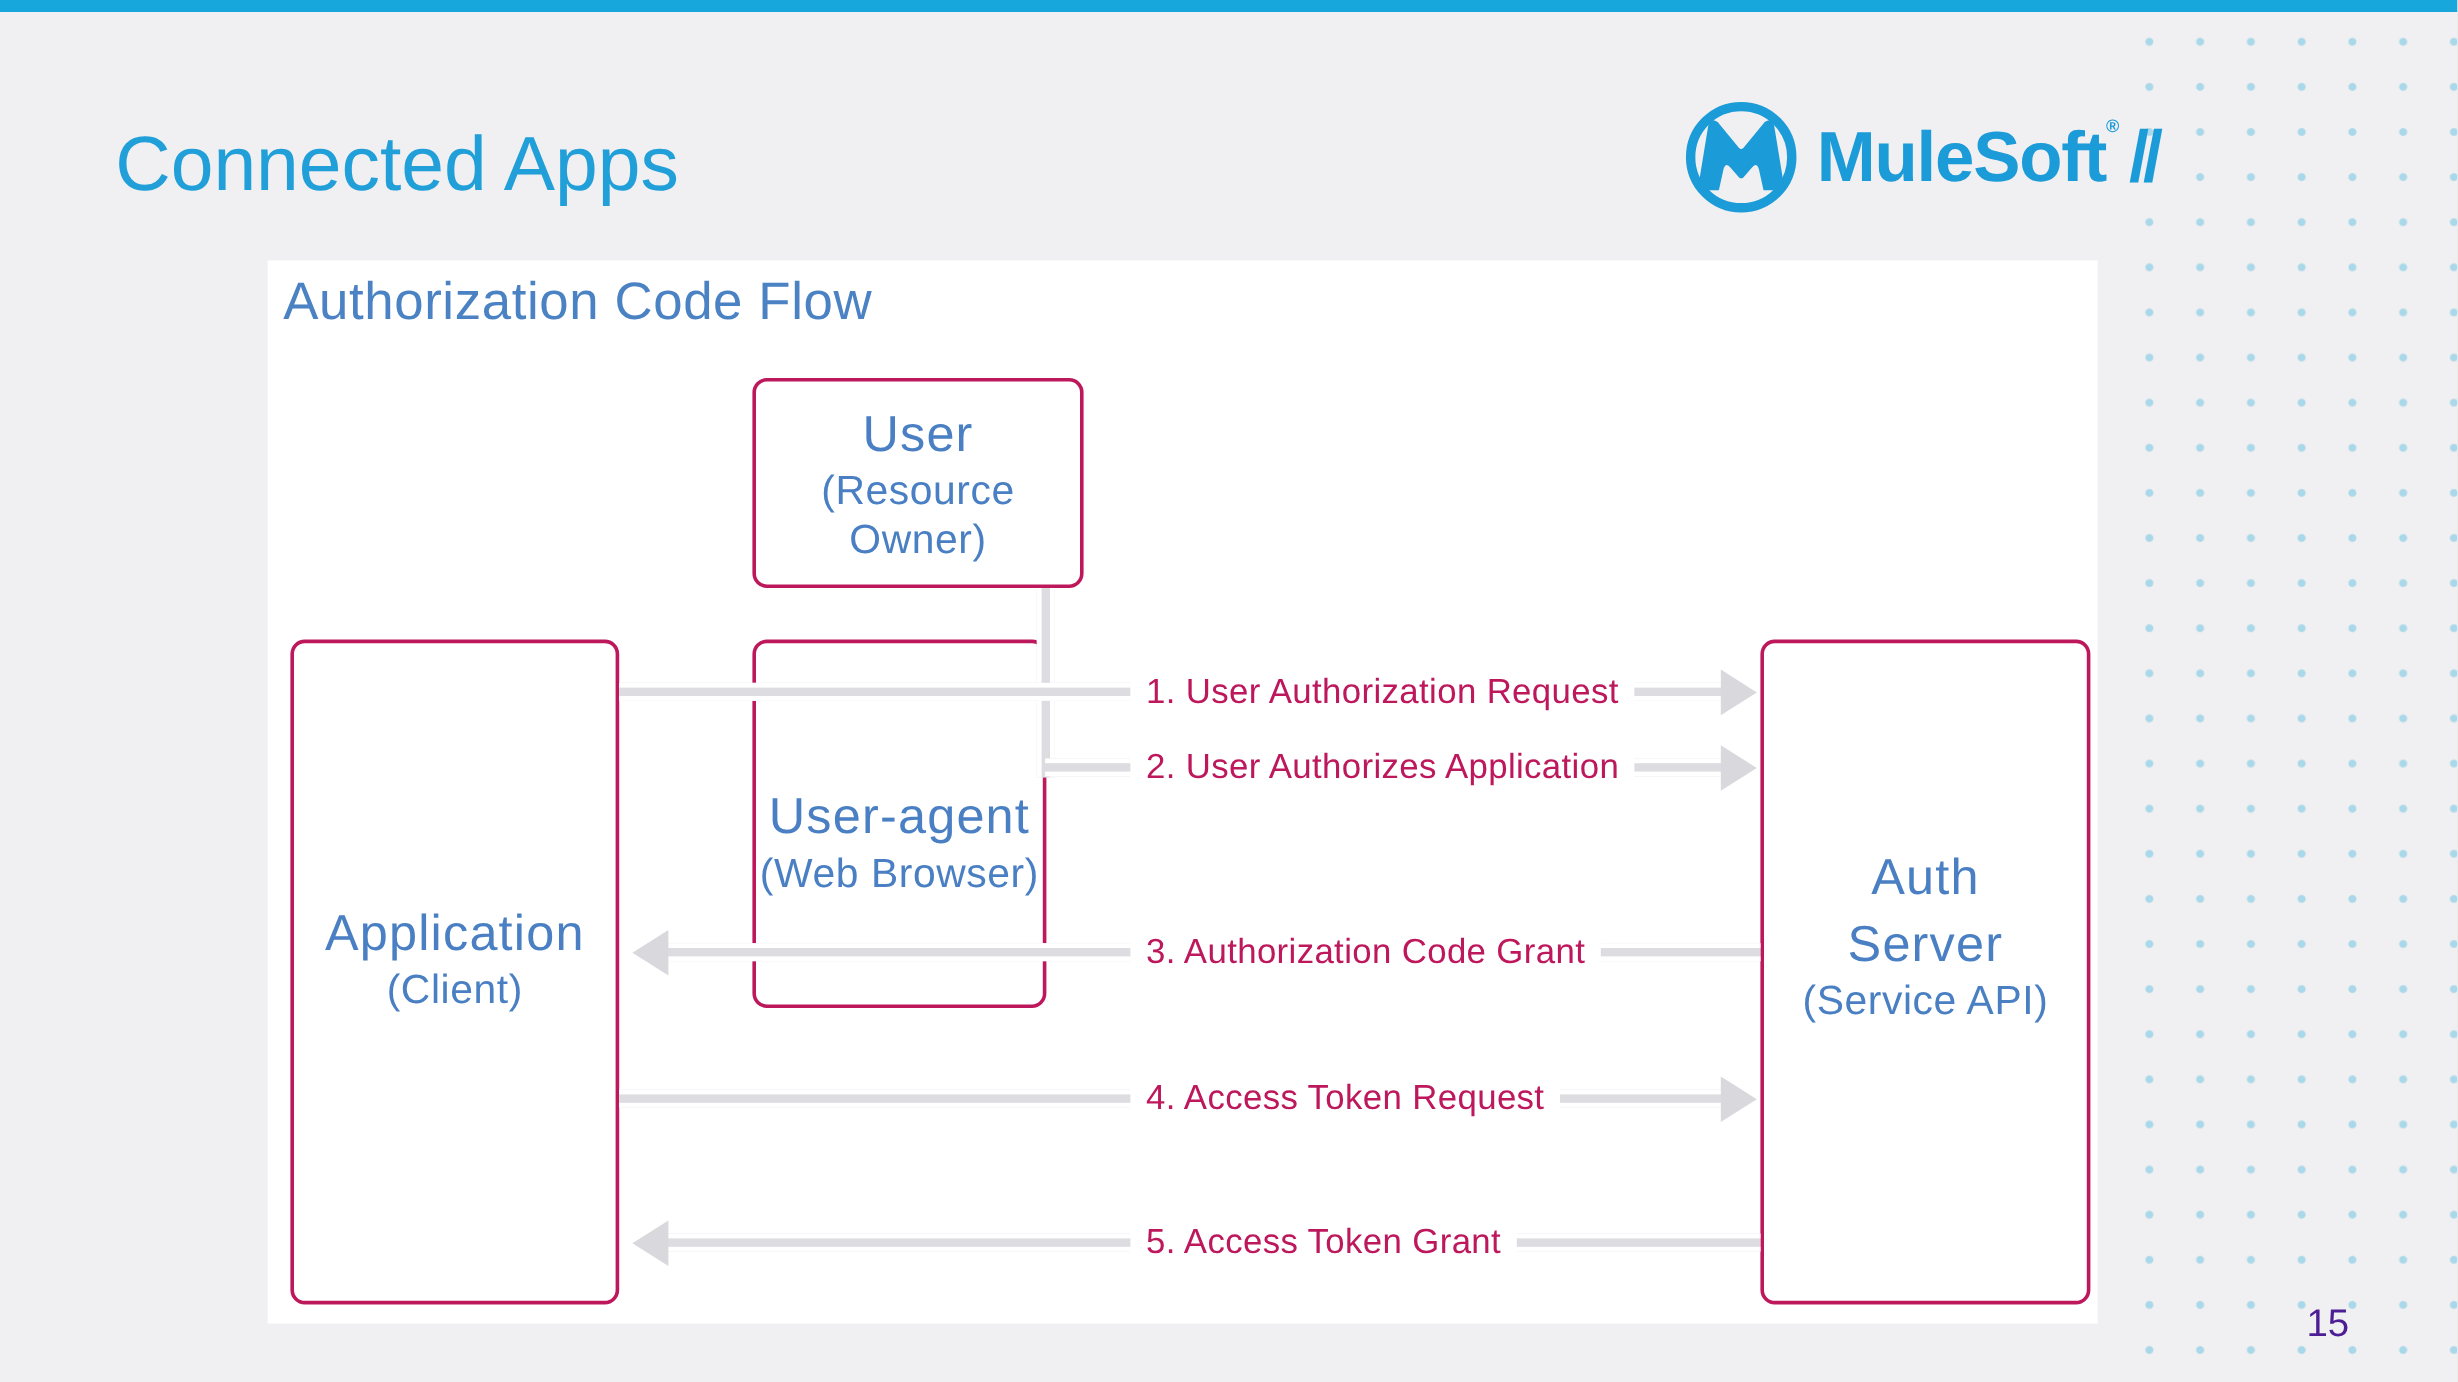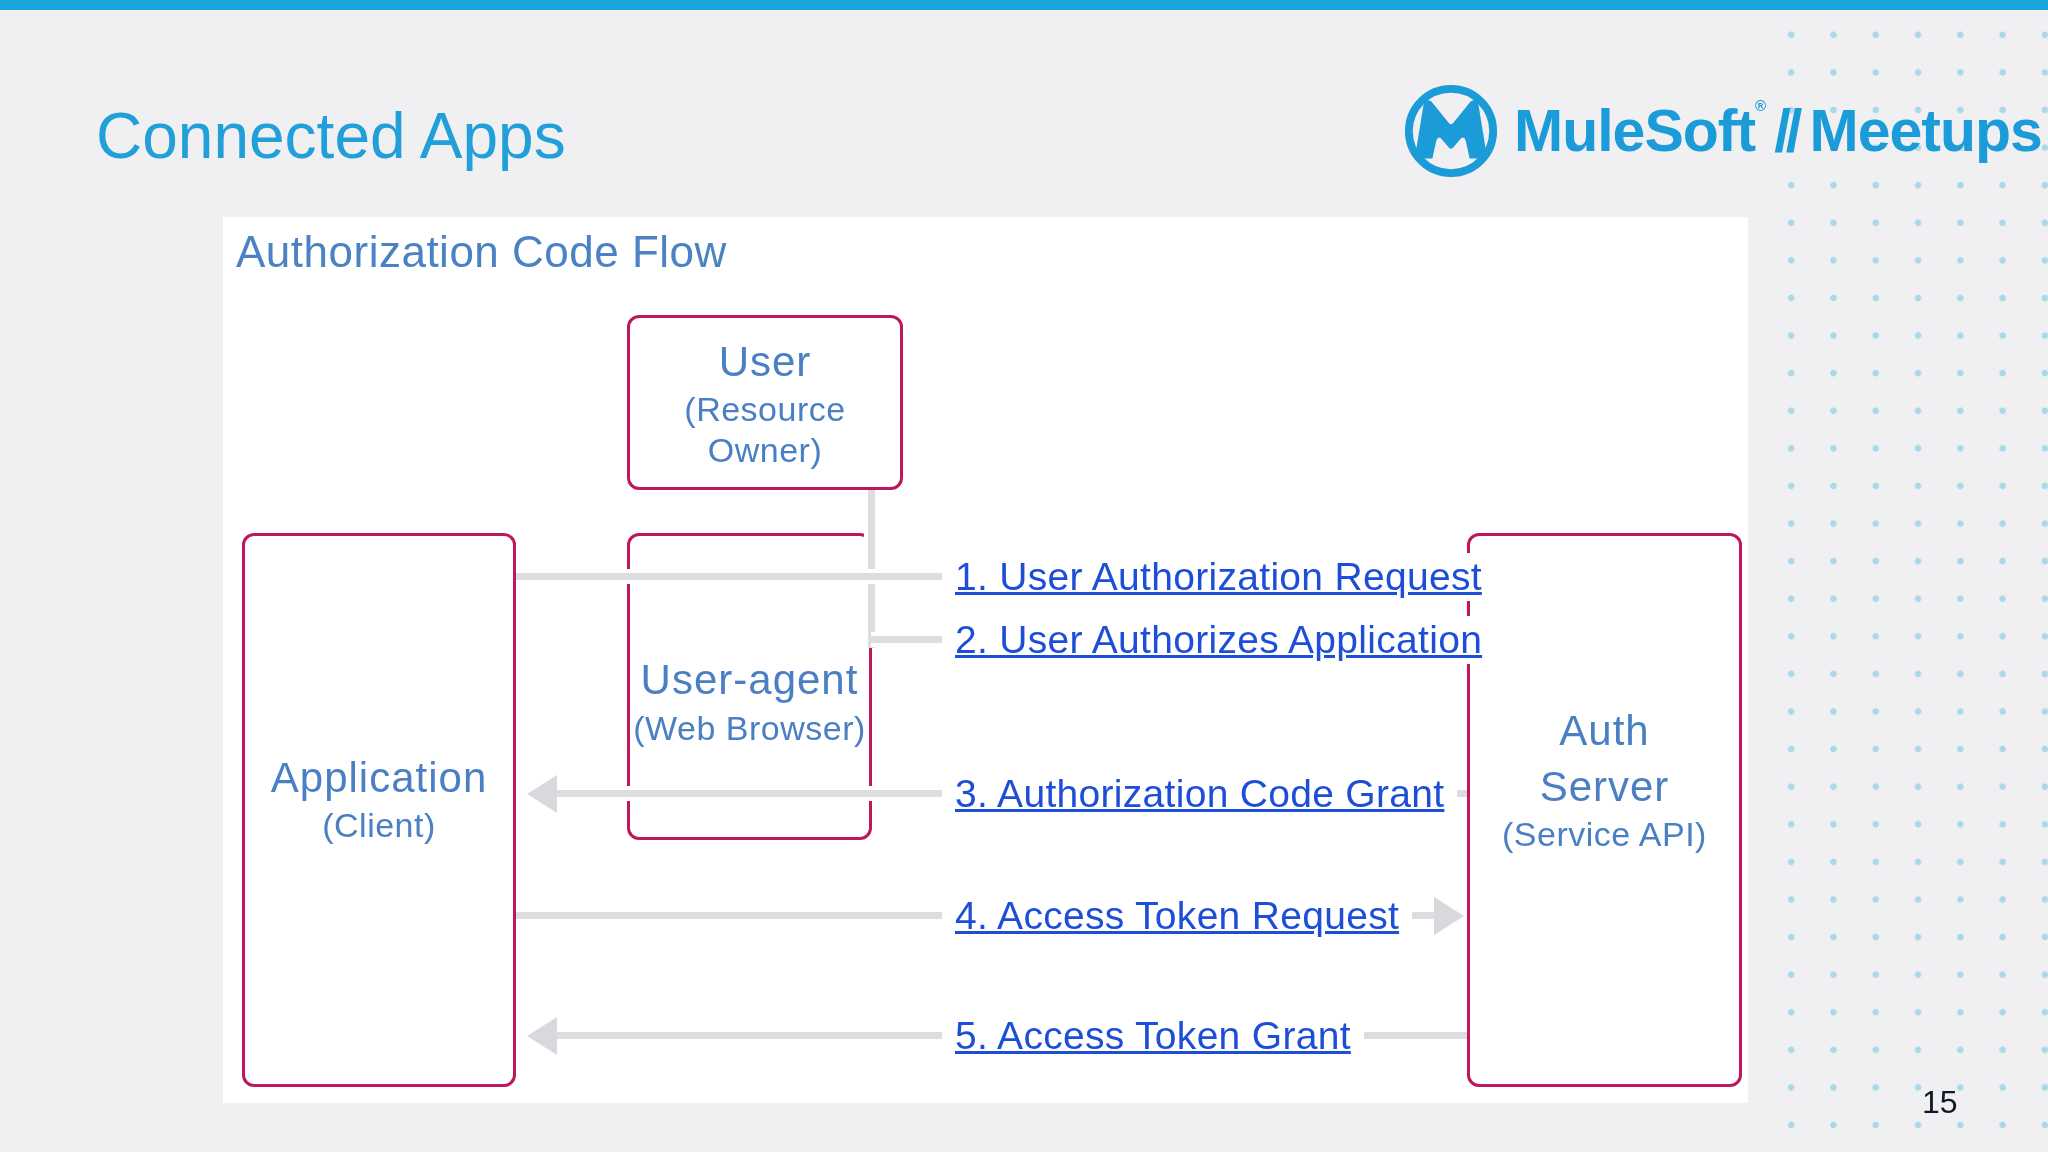--- a/index.html
+++ b/index.html
@@ -45,54 +45,53 @@
   
   .flow{position:absolute;height:15px;z-index:3;}
   .flow .line{position:absolute;left:0;right:0;top:0;height:7px;background:#dddde1;border-top:4px solid #fff;border-bottom:4px solid #fff;}
   .flow.dir-right .line{right:24px;}
   .flow.dir-left .line{left:24px;}
   .head{position:absolute;top:50%;transform:translateY(-50%);width:0;height:0;}
   .head-right{right:0;border-left:30px solid #d8d8dd;border-top:19px solid transparent;border-bottom:19px solid transparent;}
   .head-left{left:0;border-right:30px solid #d8d8dd;border-top:19px solid transparent;border-bottom:19px solid transparent;}
   .flow .flow-label{
     position:absolute;top:50%;transform:translateY(-50%);background:#fff;
-    padding:2px 13px;font-size:39px;color:#1d4ed8;white-space:nowrap;letter-spacing:0.3px;z-index:4;text-decoration:underline;
+    padding:2px 13px;font-size:29px;color:#be185d;white-space:nowrap;letter-spacing:0.3px;z-index:4;
   }
   .flow-1{left:516px;top:569px;width:948px;}
   .flow-1 .flow-label{left:426px;}
   .flow-2{left:871px;top:632px;width:593px;}
   .flow-2 .flow-label{left:71px;}
   .flow-3{left:527px;top:786px;width:940px;}
   .flow-3 .flow-label{left:415px;}
   .flow-4{left:516px;top:908px;width:948px;}
   .flow-4 .flow-label{left:426px;}
   .flow-5{left:527px;top:1028px;width:940px;}
   .flow-5 .flow-label{left:415px;}
-  .page-number{position:absolute;left:1922px;top:1086px;font-size:32px;color:#0f172a;z-index:2;line-height:1;text-align:center;}
+  .page-number{position:absolute;left:1922px;top:1086px;font-size:32px;color:#4c1d95;z-index:2;line-height:1;text-align:center;}
 </style>
 </head>
 <body>
 
 <div class="slide">
 
   <div class="top-bar"></div>
 
   <div class="dots"></div>
 
   <div class="page-title">Connected Apps</div>
 
   <div class="logo">
     <svg viewBox="0 0 100 100" aria-hidden="true">
       <circle cx="50" cy="50" r="43" fill="none" stroke="#1b9bd7" stroke-width="8"></circle>
       <path fill="#1b9bd7" d="M13 78 L22 23 Q24 16 30 20 L48 42 Q50 44 52 42 L70 20 Q76 16 78 23 L87 78 L69 78 L65 60 Q63 54 59 59 L52 67 Q50 69 48 67 L41 59 Q37 54 35 60 L31 78 Z"></path>
     </svg>
     <span class="brand">MuleSoft</span>
     <span class="reg">®</span>
     <span class="sep">//</span>
-    <span class="product">Meetups</span>
   </div>
 
   <div class="panel"></div>
   <div class="panel-title">Authorization Code Flow</div>
 
   <div class="box box-user">
     <div class="label">User</div>
     <div class="sub">(Resource Owner)</div>
   </div>
 

